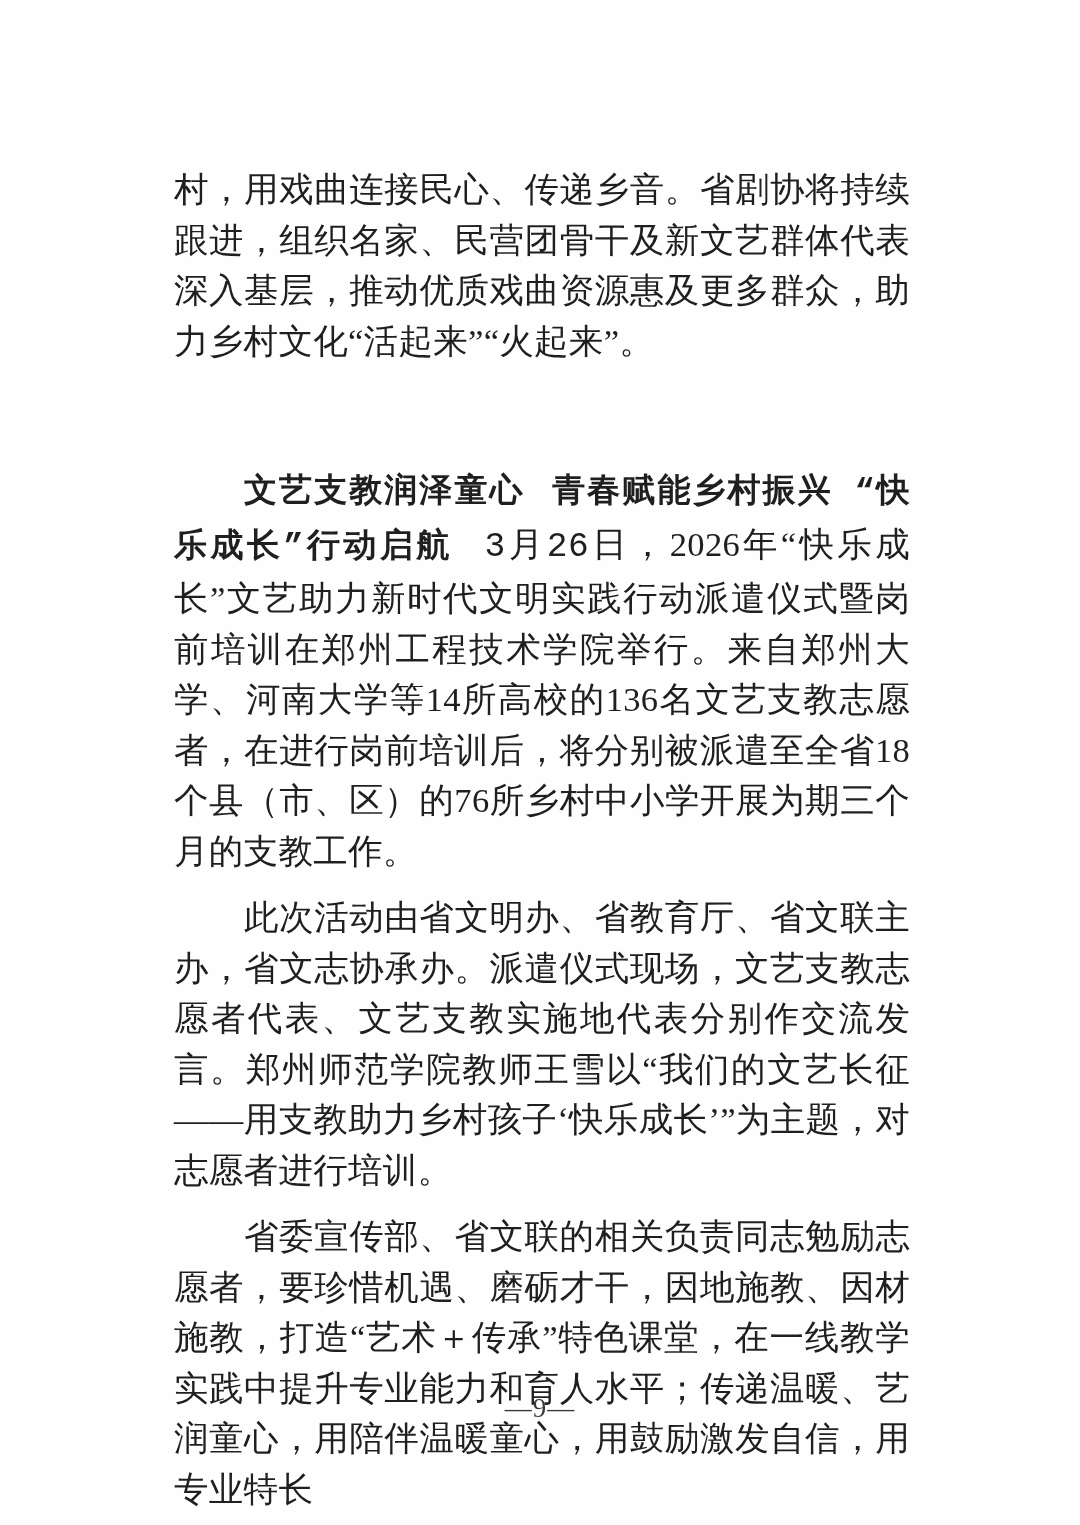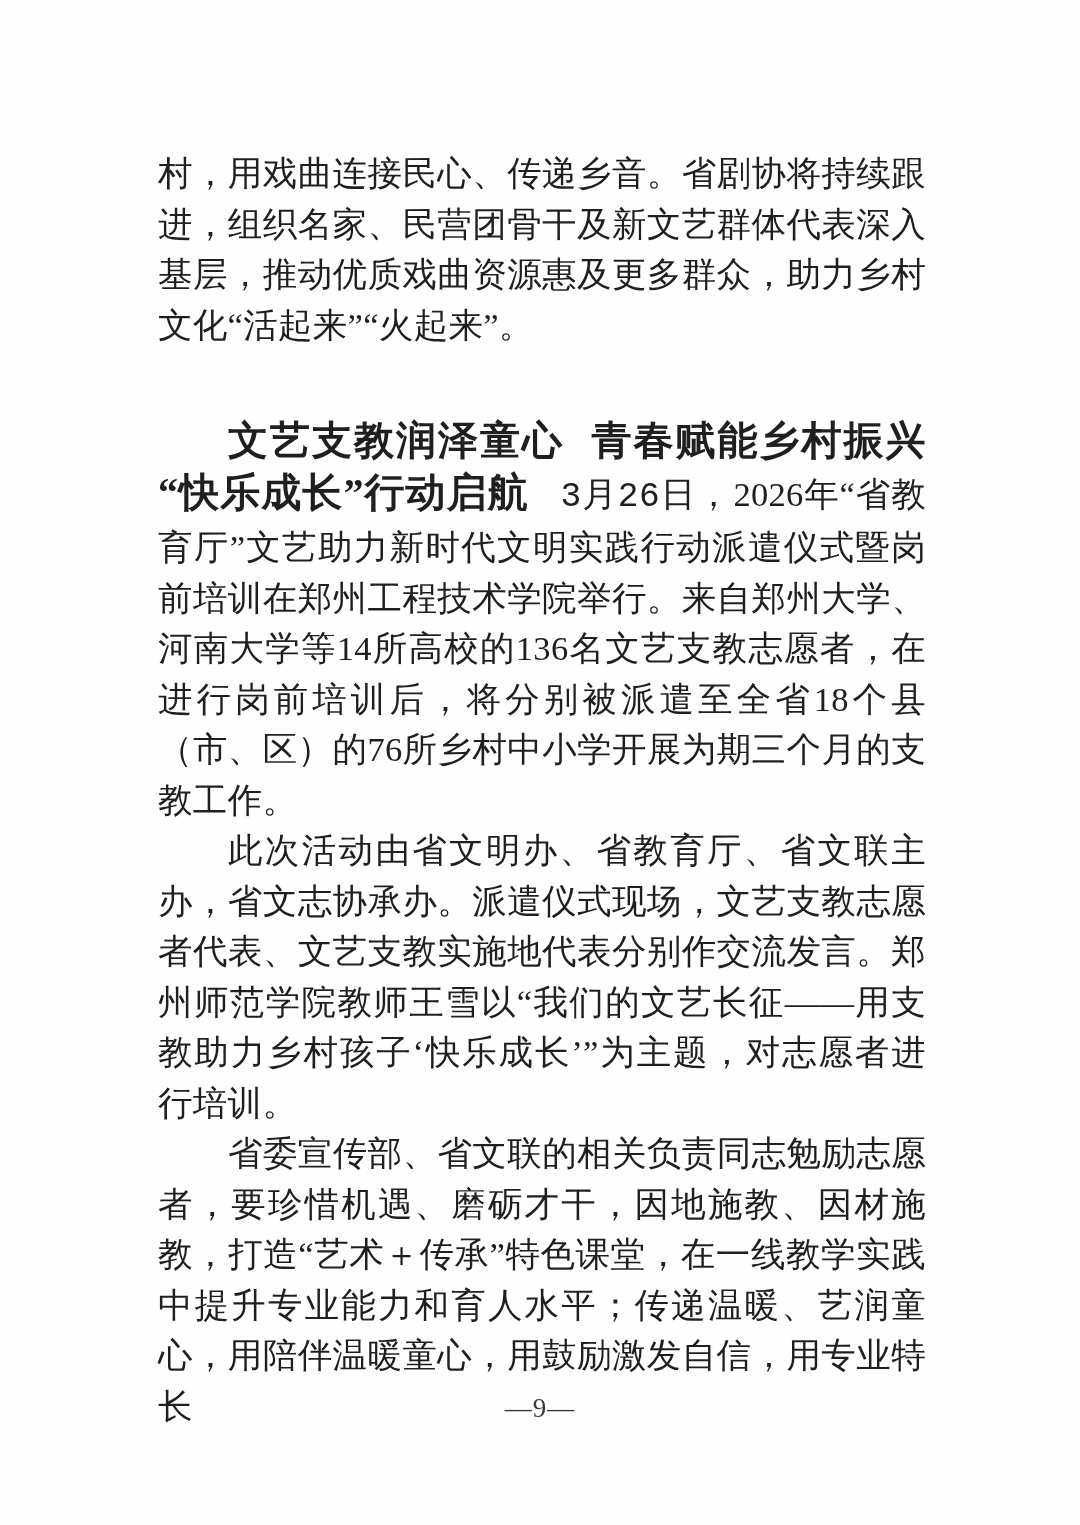--- a/index.html
+++ b/index.html
@@ -32,39 +32,39 @@
     width: 768px;
   }
 
   
   .para {
     font-size: 34.5px;
     line-height: 50.5px;
     text-align: justify;
     text-justify: inter-character;
     letter-spacing: 0.3px;
-    margin: 0;
+    margin: 16px;
     color: #1f1f1f;
     font-weight: 400;
     text-indent: 0;
   }
 
   .para.indent {
     text-indent: 70px;
   }
 
   .gap-block {
     height: 66px;
   }
 
   
   .runin-title {
     font-weight: 700;
-    font-family: Liberation Serif, serif;
-    font-size: 40px;
+    font-family: Liberation Mono, monospace;
+    font-size: 33px;
     letter-spacing: 0.5px;
   }
 
   .title-gap {
     display: inline-block;
     width: 26px;
   }
 
   .after-title-gap {
     display: inline-block;
@@ -94,21 +94,21 @@
 <body>
 
 <div class="page">
 
   <div class="content">
 
     <p class="para">村，用戏曲连接民心、传递乡音。省剧协将持续跟进，组织名家、民营团骨干及新文艺群体代表深入基层，推动优质戏曲资源惠及更多群众，助力乡村文化“活起来”“火起来”。</p>
 
     <div class="gap-block"></div>
 
-    <p class="para indent"><span class="runin-title">文艺支教润泽童心</span><span class="title-gap"></span><span class="runin-title">青春赋能乡村振兴 “快乐成长”行动启航</span><span class="after-title-gap"></span><span class="num">3月26日，</span><span>2026年“省教育厅”文艺助力新时代文明实践行动派遣仪式暨岗前培训在郑州工程技术学院举行。来自郑州大学、河南大学等14所高校的136名文艺支教志愿者，在进行岗前培训后，将分别被派遣至全省18个县（市、区）的76所乡村中小学开展为期三个月的支教工作。</span></p>
+    <p class="para indent"><span class="runin-title">文艺支教润泽童心</span><span class="title-gap"></span><span class="runin-title">青春赋能乡村振兴 “快乐成长”行动启航</span><span class="after-title-gap"></span><span class="num">3月26日，</span><span>2026年“快乐成长”文艺助力新时代文明实践行动派遣仪式暨岗前培训在郑州工程技术学院举行。来自郑州大学、河南大学等14所高校的136名文艺支教志愿者，在进行岗前培训后，将分别被派遣至全省18个县（市、区）的76所乡村中小学开展为期三个月的支教工作。</span></p>
 
     <p class="para indent">此次活动由省文明办、省教育厅、省文联主办，省文志协承办。派遣仪式现场，文艺支教志愿者代表、文艺支教实施地代表分别作交流发言。郑州师范学院教师王雪以“我们的文艺长征——用支教助力乡村孩子‘快乐成长’”为主题，对志愿者进行培训。</p>
 
     <p class="para indent">省委宣传部、省文联的相关负责同志勉励志愿者，要珍惜机遇、磨砺才干，因地施教、因材施教，打造“艺术＋传承”特色课堂，在一线教学实践中提升专业能力和育人水平；传递温暖、艺润童心，用陪伴温暖童心，用鼓励激发自信，用专业特长</p>
 
   </div>
 
   <div class="footer">—9—</div>
 
 </div>

